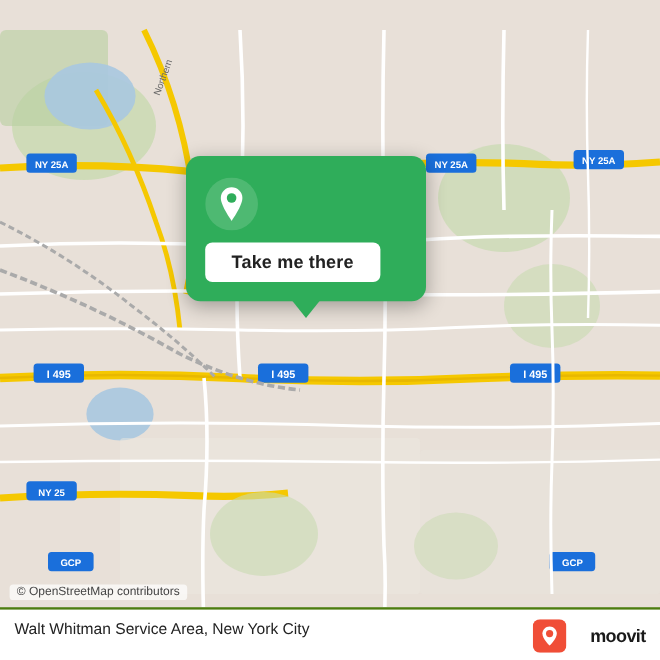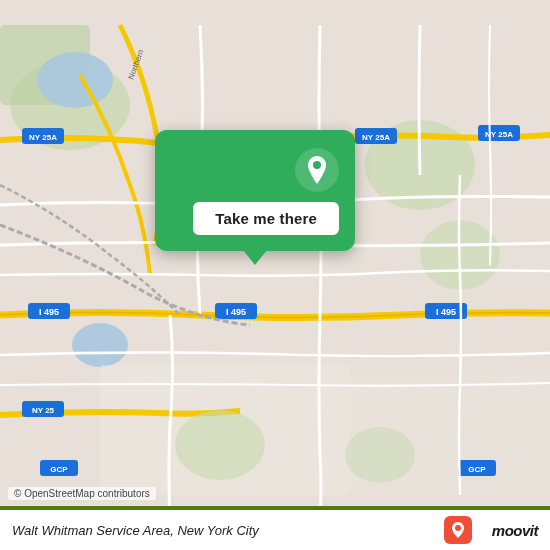--- a/index.html
+++ b/index.html
@@ -29,21 +29,21 @@
     
     #popup-card {
       position: absolute;
       top: 130px;
       left: 155px;
       width: 200px;
       background: #2fad5a;
       border-radius: 12px;
       display: flex;
       flex-direction: column;
-      align-items: flex-end;
+      align-items: flex-start;
       padding: 18px 16px 16px 16px;
       box-shadow: 0 4px 16px rgba(0,0,0,0.3);
       z-index: 10;
     }
 
     #popup-card::after {
       content: '';
       position: absolute;
       bottom: -14px;
       left: 50%;
@@ -74,28 +74,27 @@
       white-space: nowrap;
     }
 
     
     #bottom-bar {
       position: absolute;
       bottom: 0;
       left: 0;
       width: 100%;
       background: white;
-      border-top: 4px solid #4d7c0f;
+      border-top: 2px solid #4d7c0f;
       padding: 8px 12px 8px 12px;
       display: flex;
-      align-items: center;
+      align-items: flex-start;
       justify-content: space-between;
       z-index: 20;
       height: 44px;
-      font-style: italic;
     }
 
     #location-text {
       font-size: 13px;
       color: #222;
       font-weight: 500;
     }
 
     #moovit-logo {
       display: flex;

